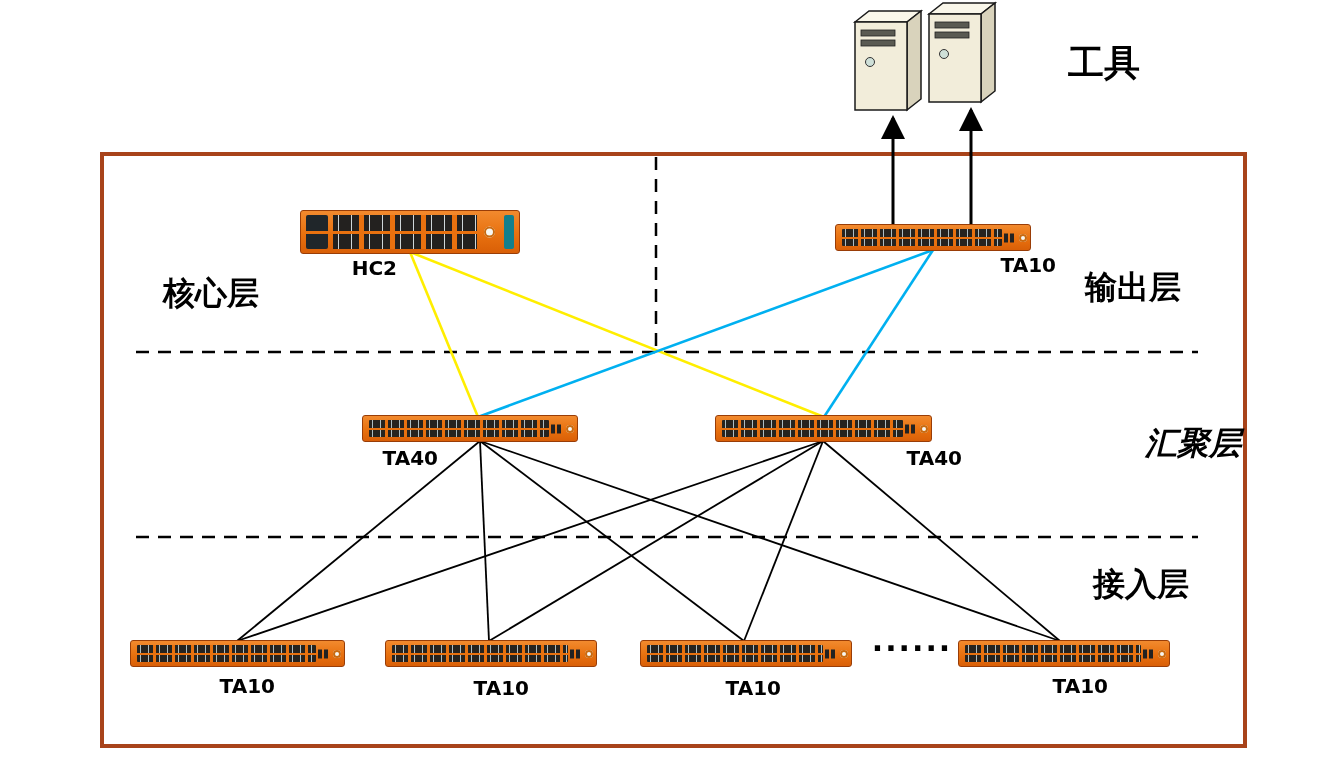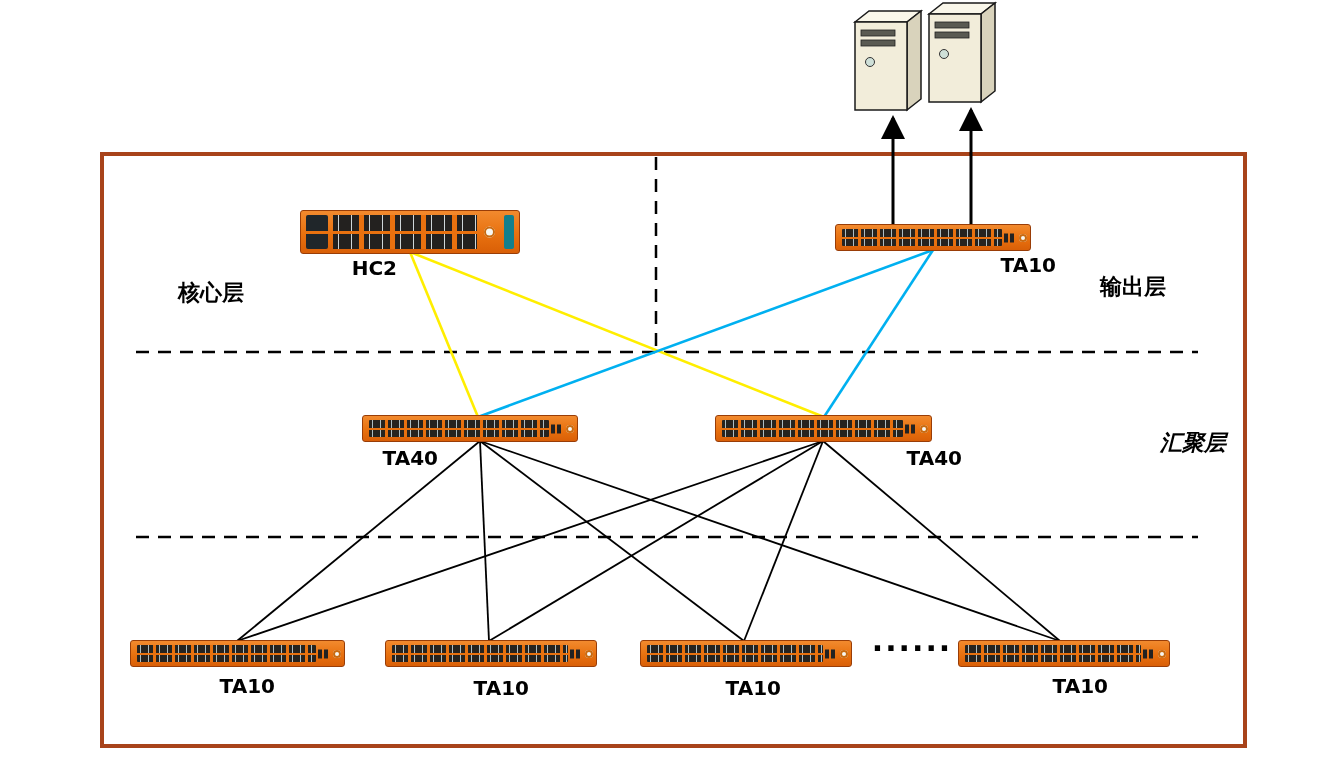--- a/index.html
+++ b/index.html
@@ -79,21 +79,21 @@
     background:#127f8c; border-radius:2px;
   }
 
   
   .dev-label{
     position:absolute; width:84px; text-align:right;
     font-weight:700; font-size:20px; color:#000; line-height:24px;
   }
   .layer-label{
     position:absolute; width:130px; text-align:center;
-    font-weight:700; font-size:22px; color:#000; line-height:34px;
+    font-weight:700; font-size:32px; color:#000; line-height:34px;
   }
   .tools-label{
     position:absolute; left:1044px; top:42px; width:120px; text-align:center;
     font-weight:700; font-size:36px; color:#000; line-height:42px;
   }
   .ellipsis{
     position:absolute; left:870px; top:620px; width:84px; height:42px;
     text-align:center; font-weight:900; font-size:30px; letter-spacing:2px;
     line-height:42px; color:#000;
   }
@@ -203,17 +203,19 @@
   <div class="dev-label" style="left:354px; top:446px;">TA40</div>
   <div class="dev-label" style="left:878px; top:446px;">TA40</div>
   <div class="dev-label" style="left:191px; top:674px;">TA10</div>
   <div class="dev-label" style="left:445px; top:676px;">TA10</div>
   <div class="dev-label" style="left:697px; top:676px;">TA10</div>
   <div class="dev-label" style="left:1024px; top:674px;">TA10</div>
 
   <div class="layer-label" style="left:146px; top:276px;">核心层</div>
   <div class="layer-label" style="left:1068px; top:270px;">输出层</div>
   <div class="layer-label" style="left:1128px; top:426px;font-style:italic;">汇聚层</div>
-
+  <div class="layer-label" style="left:1076px; top:567px;">接入层</div>
+
+  <div class="tools-label">工具</div>
 
   <div class="ellipsis">......</div>
 
 </div>
 
 </body></html>

